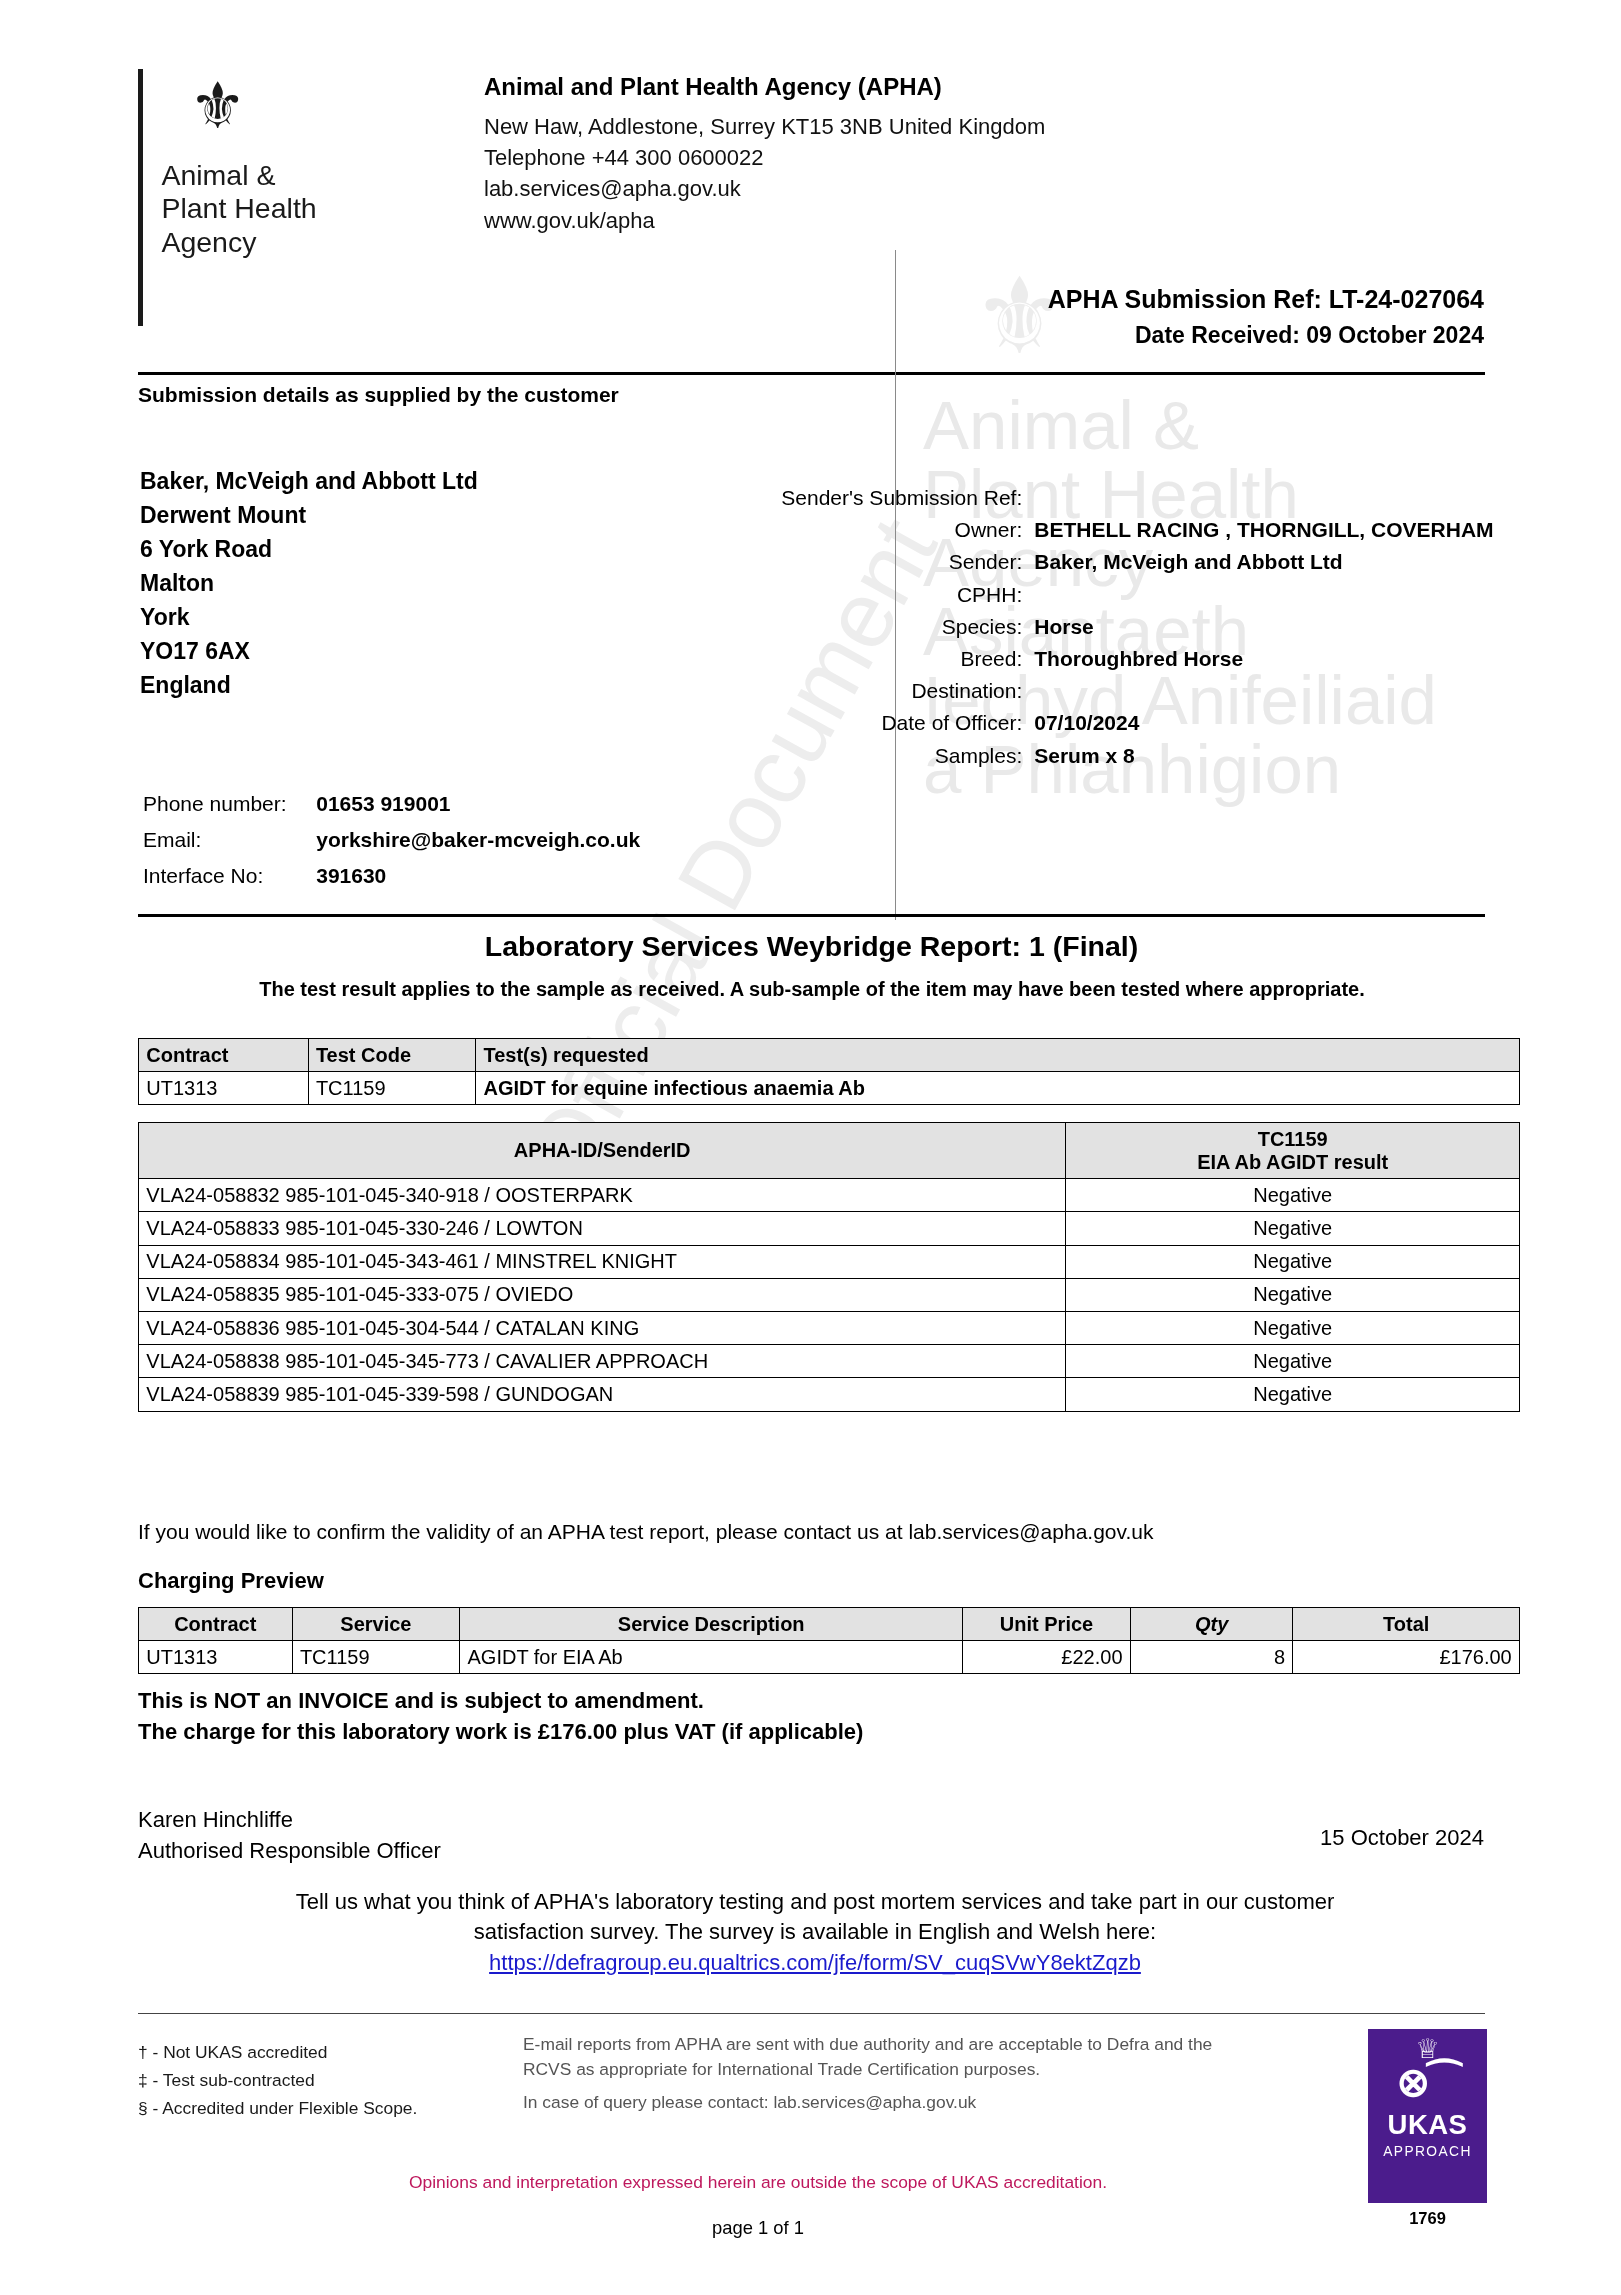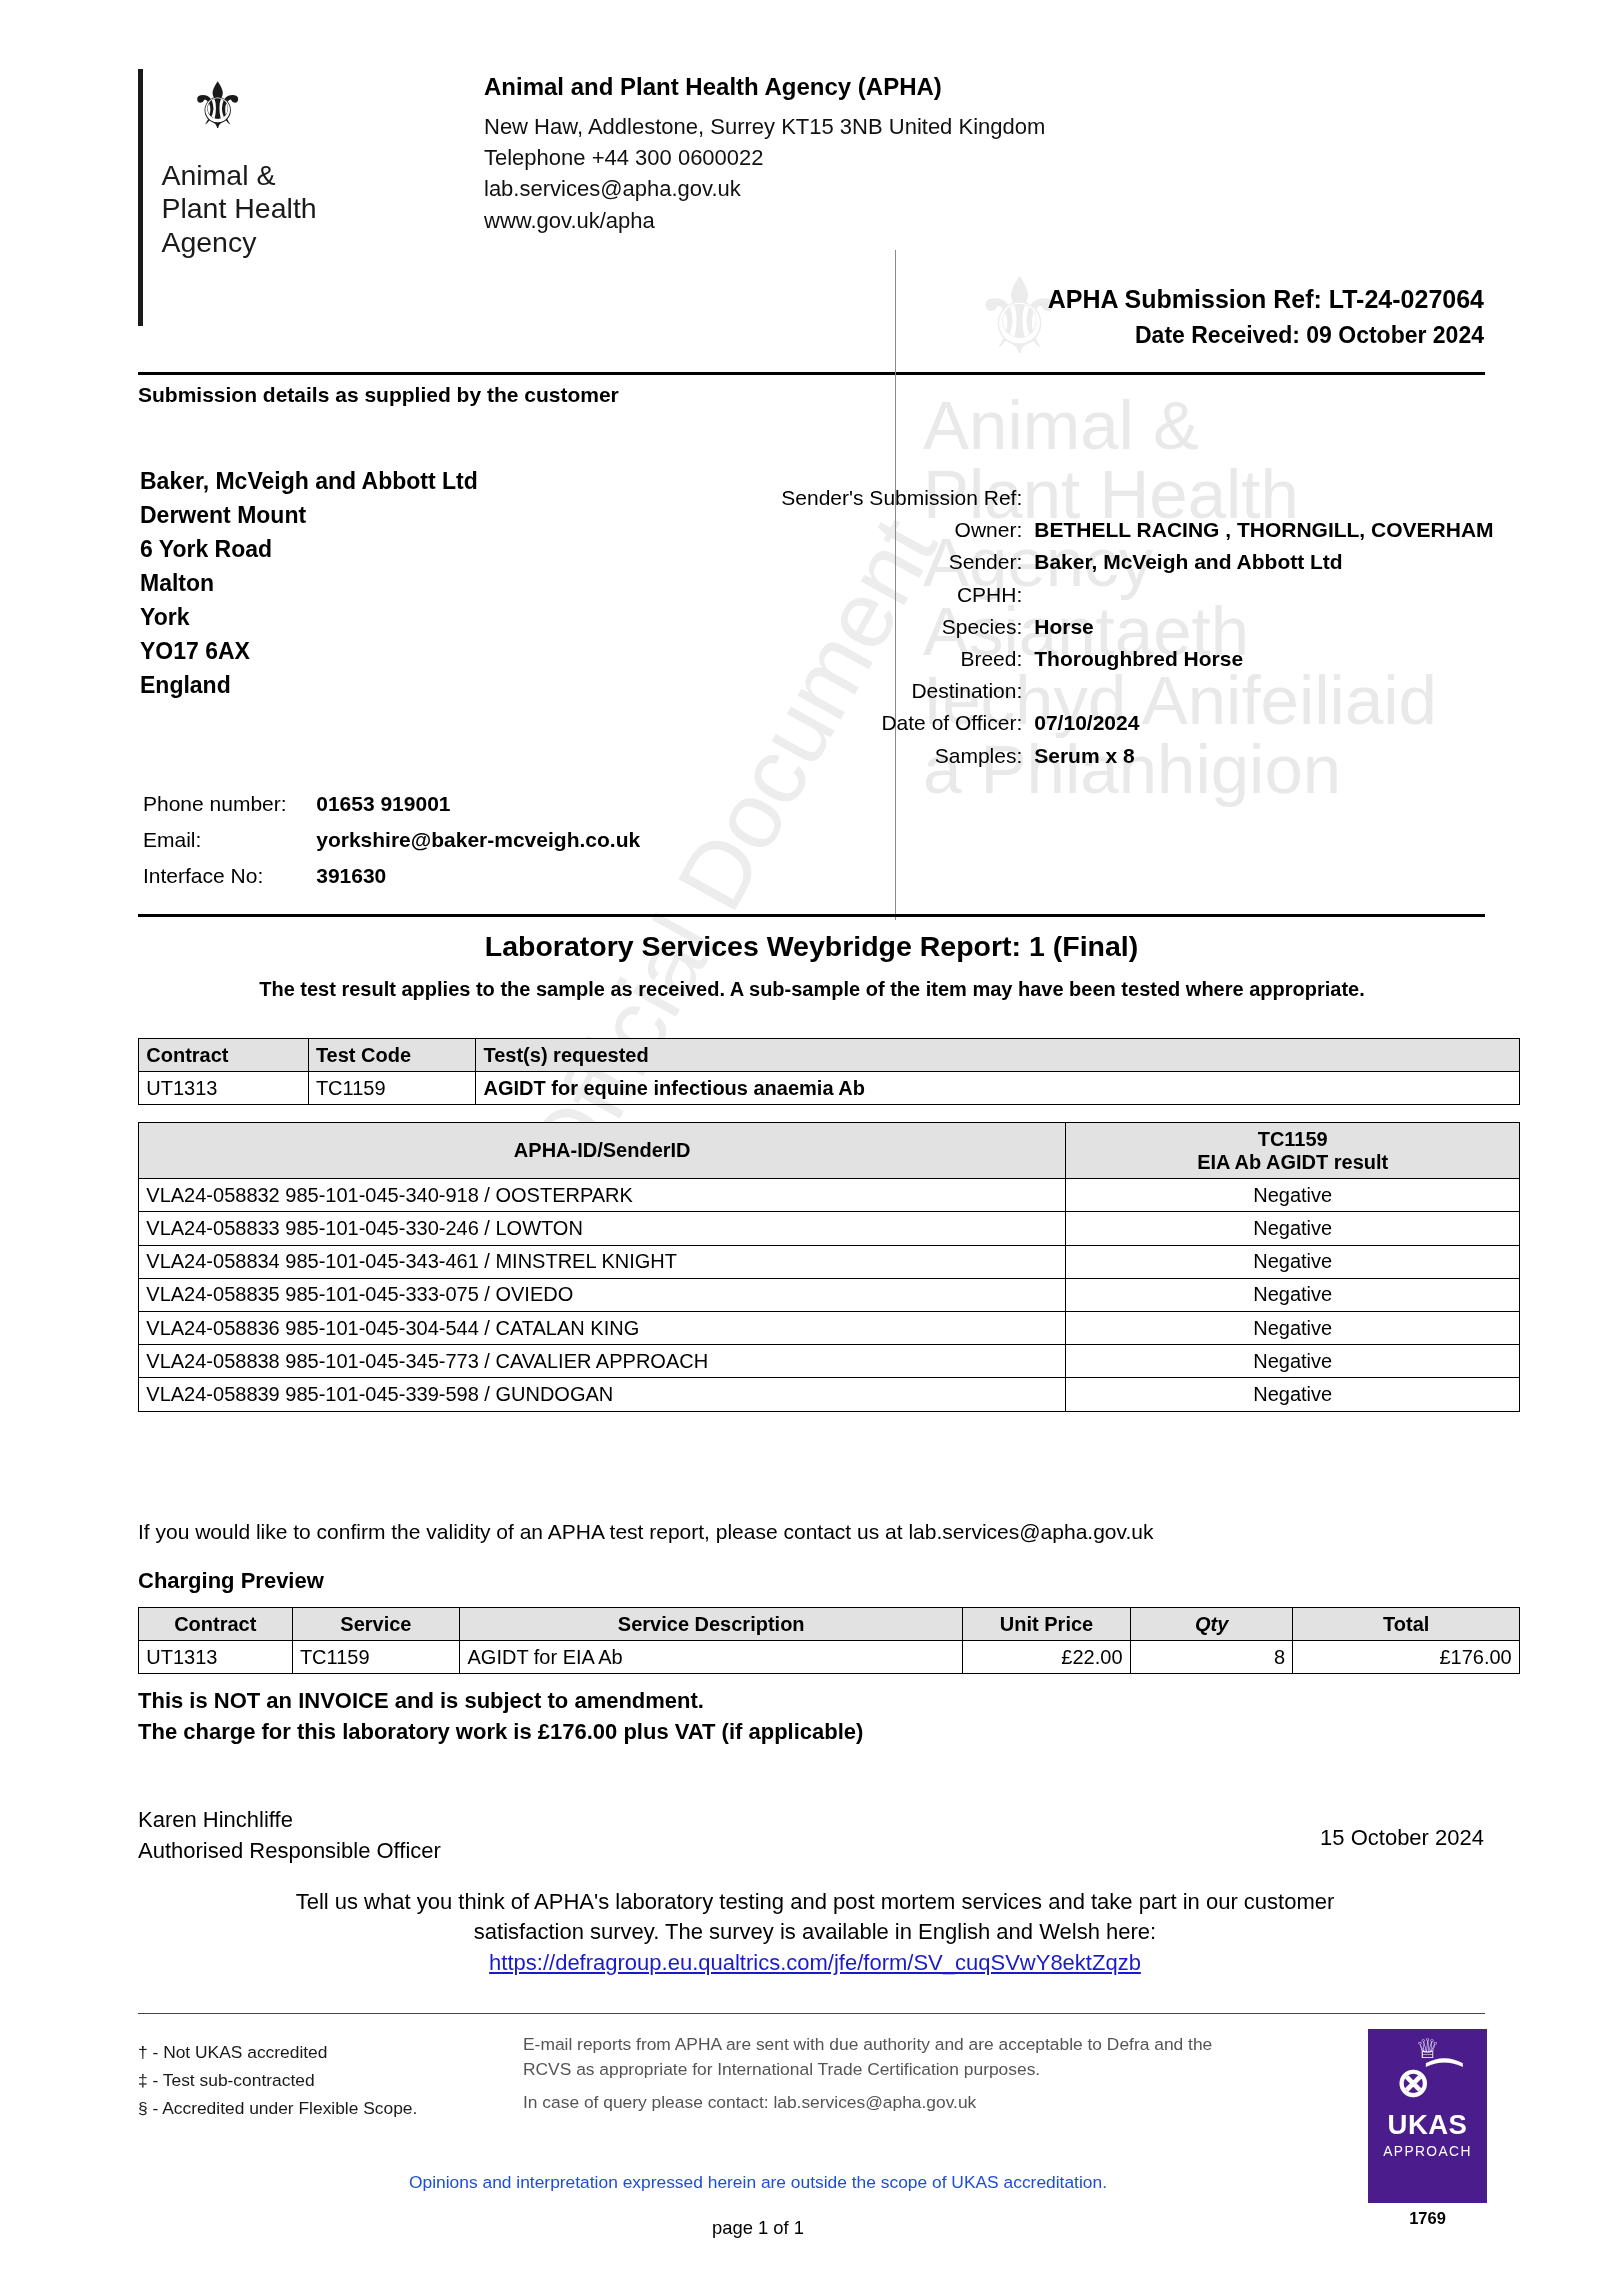--- a/index.html
+++ b/index.html
@@ -337,21 +337,21 @@
     line-height: 1.42;
   }
   .footer-mid .gap { height: 8.3px; }
   .opinions {
     position: absolute;
     left: 161px;
     top: 2172px;
     width: 1194px;
     text-align: center;
     font-size: 17.4px;
-    color: #1d4ed8;
+    color: #be185d;
   }
   .pagenum {
     position: absolute;
     left: 161px;
     top: 2217px;
     width: 1194px;
     text-align: center;
     font-size: 18.4px;
     color: #000;
   }

